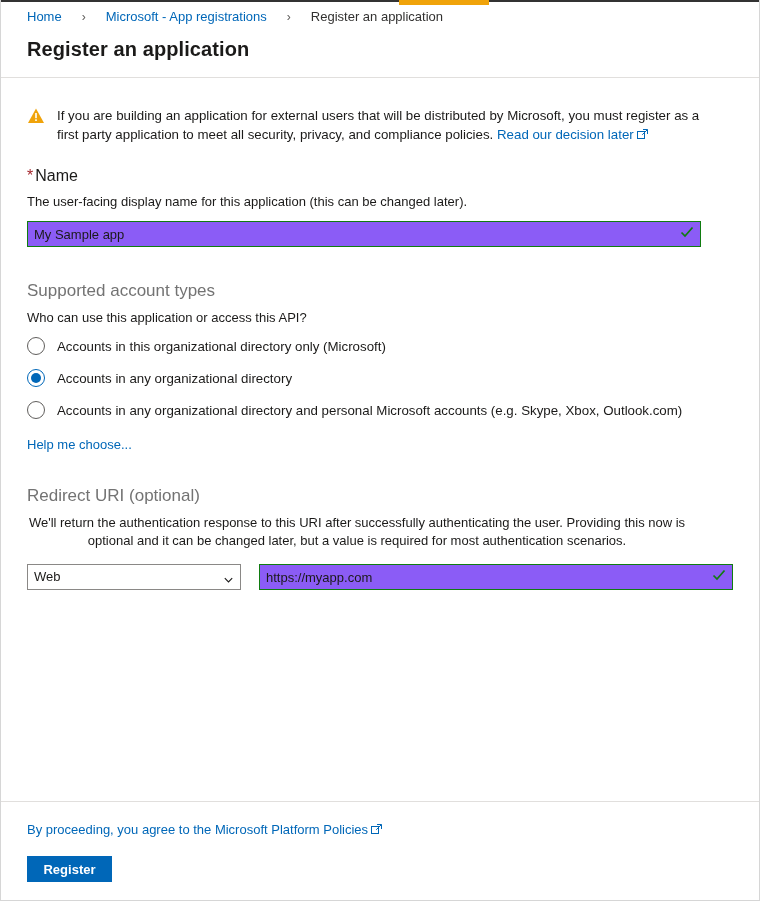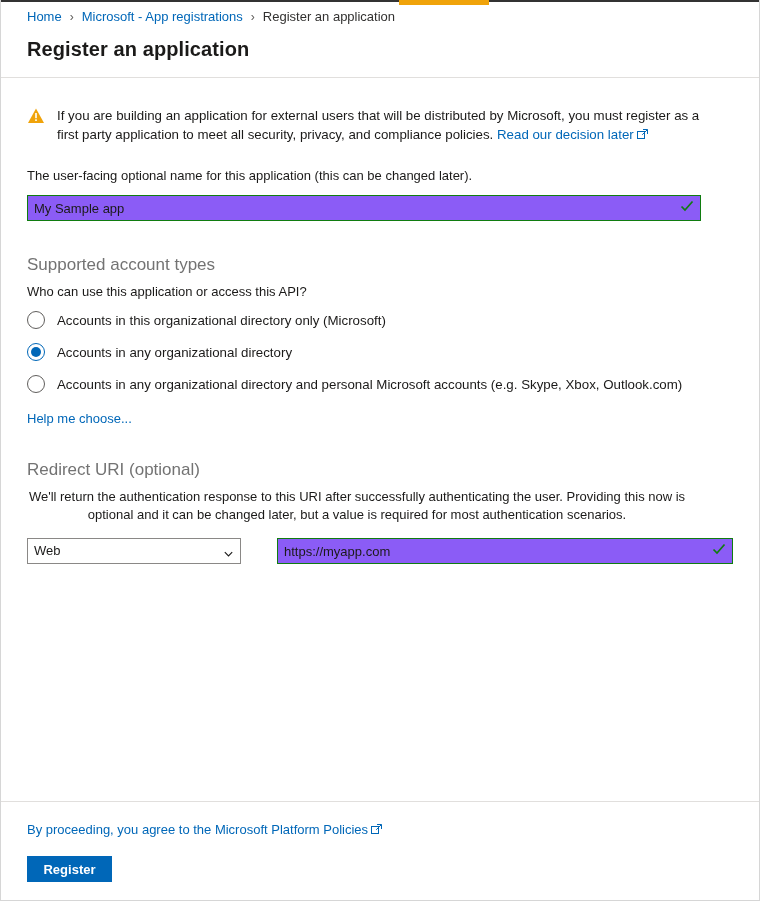--- a/index.html
+++ b/index.html
@@ -45,21 +45,21 @@
     left: 0; right: 0; top: 0;
     height: 2px;
     background: #333333;
   }
   .top-strip .accent { z-index: 2; }
 
   
   .breadcrumb {
     display: flex;
     align-items: center;
-    gap: 8px;
+    gap: 20px;
     padding: 4px 18px 8px 26px;
     font-size: 13px;
     flex: 0 0 auto;
   }
   .breadcrumb a {
     color: #0067b8;
     text-decoration: none;
     cursor: pointer;
   }
   .breadcrumb .sep {
@@ -198,21 +198,21 @@
     color: #0067b8;
     font-size: 13px;
     text-decoration: none;
     cursor: pointer;
     display: inline-block;
     margin-top: 4px;
   }
 
   .redirect-row {
     display: flex;
-    gap: 36px;
+    gap: 18px;
     align-items: center;
     margin-top: 14px;
   }
   .select-wrap {
     position: relative;
     width: 214px;
     height: 26px;
   }
   .select-box {
     width: 214px;
@@ -303,21 +303,24 @@
         <a>Read our decision later</a><span class="ext-link-glyph">
           <svg width="11" height="11" viewBox="0 0 11 11" aria-hidden="true">
             <rect x="0.5" y="2.5" width="7" height="7" fill="none" stroke="#0067b8" stroke-width="1"></rect>
             <path d="M6 0.5 H10.5 V5" fill="none" stroke="#0067b8" stroke-width="1"></path>
             <path d="M5.2 5.8 L10.3 0.7" stroke="#0067b8" stroke-width="1"></path>
           </svg>
         </span>
       </div>
     </div>
 
-    <p class="help-text">The user-facing optional name for this application (this can be changed later).</p>
+    <div class="field-label">
+      <span class="req-star">*</span><span>Name</span>
+    </div>
+    <p class="help-text">The user-facing display name for this application (this can be changed later).</p>
 
     <div class="input-wrap">
       <input class="text-input" type="text" value="My Sample app" style="">
       <span class="valid-check">
         <svg width="14" height="14" viewBox="0 0 14 14" aria-hidden="true">
           <path d="M1.5 7.5 L5 11 L12.5 2.5" fill="none" stroke="#107c10" stroke-width="1.7"></path>
         </svg>
       </span>
     </div>
 

